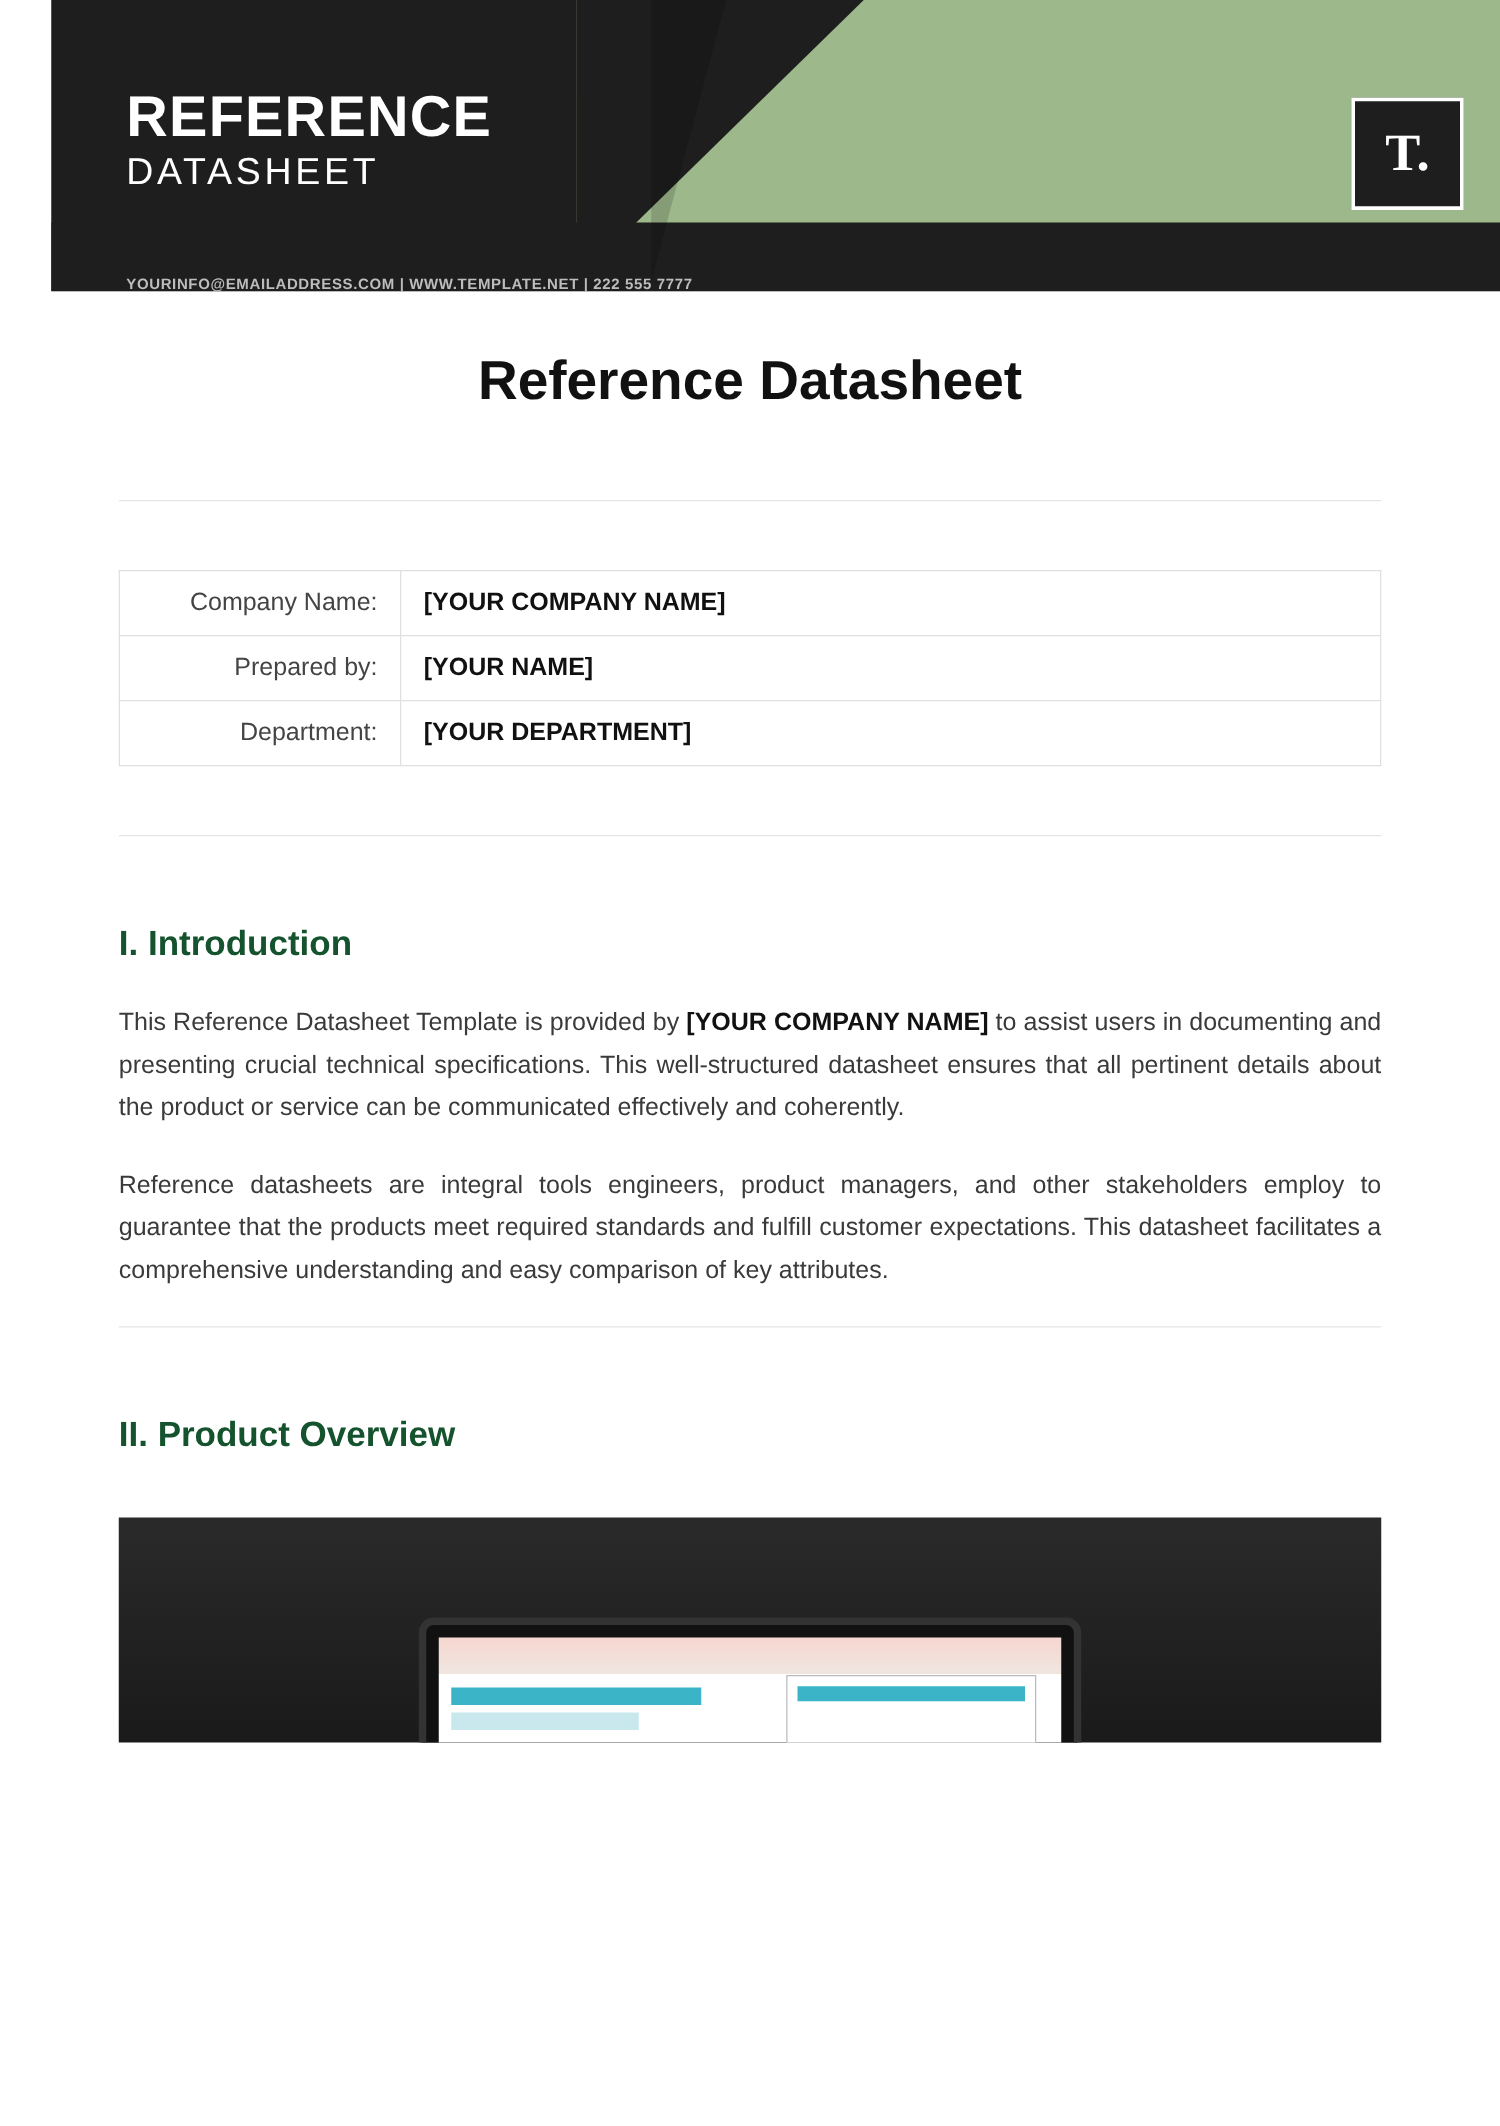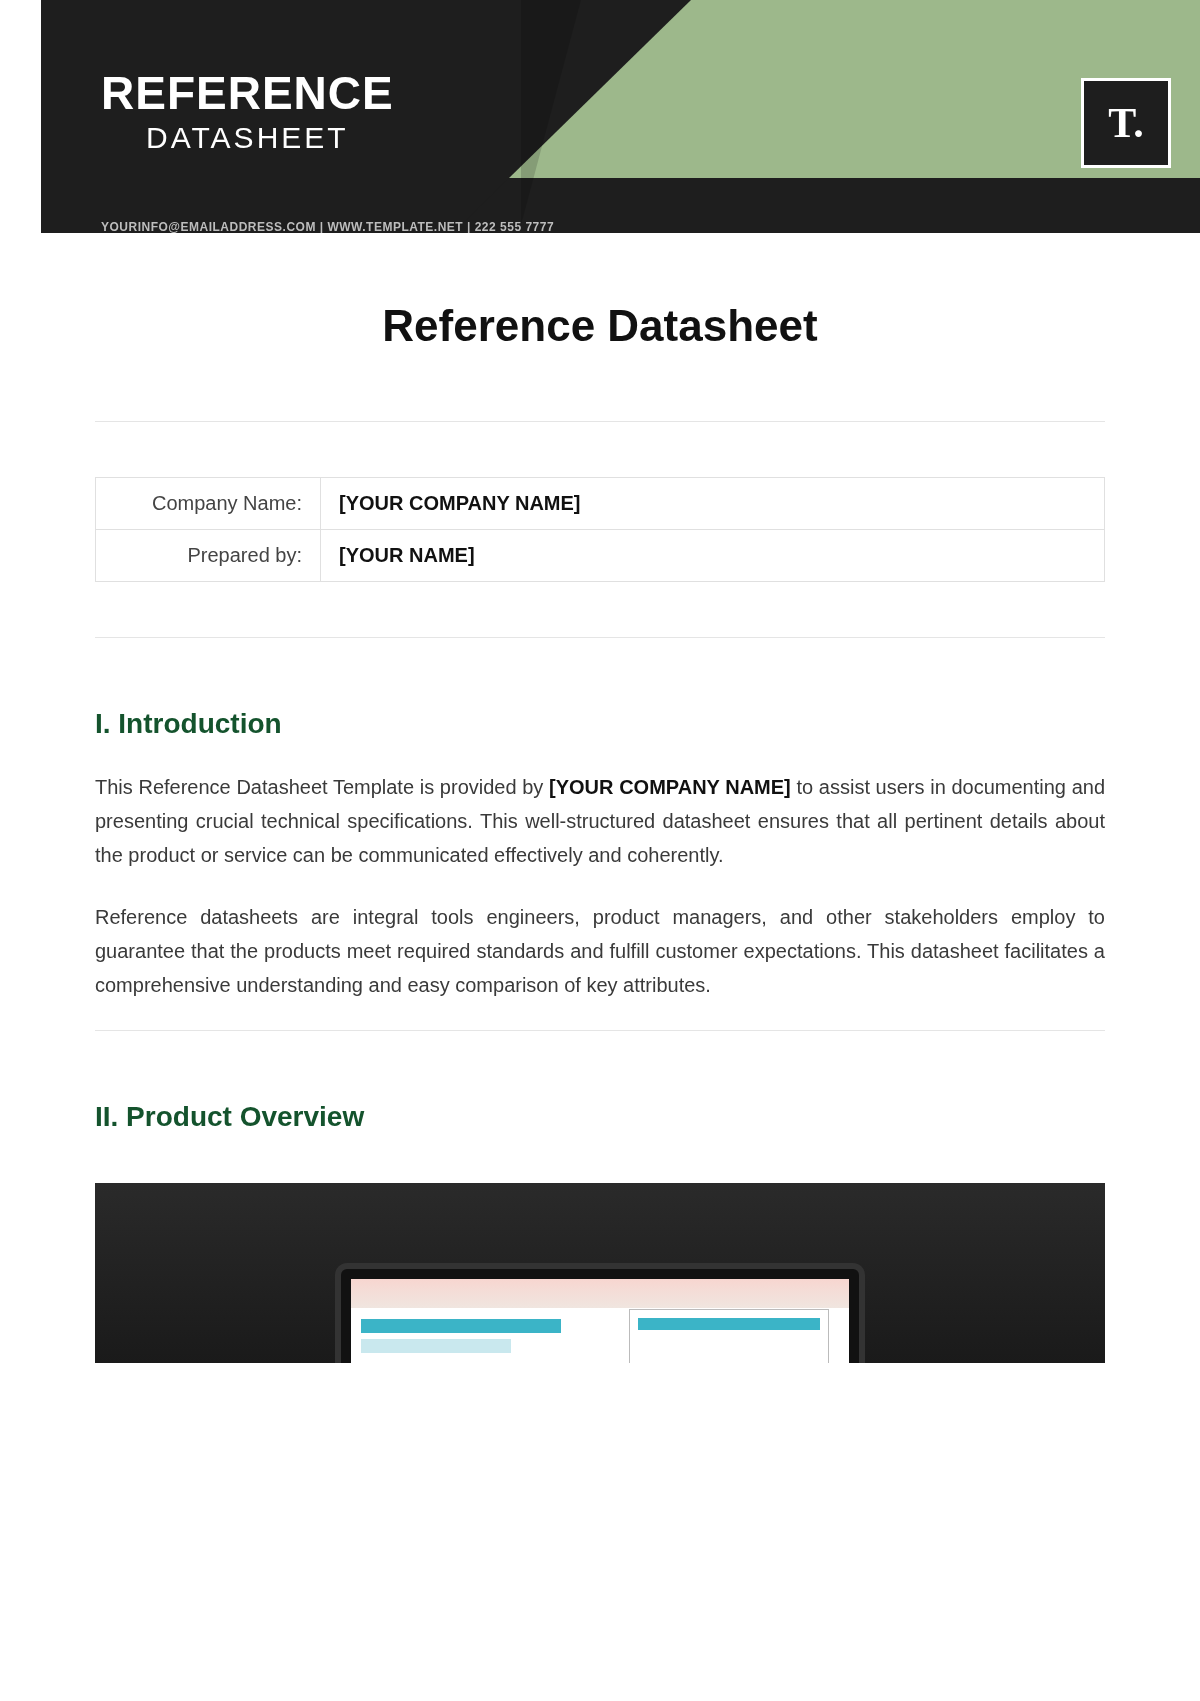--- a/index.html
+++ b/index.html
@@ -65,21 +65,20 @@
     font-weight: 900;
     letter-spacing: 1px;
     line-height: 1;
   }
   .banner-text .line2 {
     font-size: 30px;
     font-weight: 400;
     letter-spacing: 3px;
     line-height: 1.2;
     margin-top: 4px;
-    text-align: center;
   }
   .banner-contact {
     position: absolute;
     top: 220px; left: 60px;
     color: #bdbdbd;
     font-size: 12px;
     letter-spacing: 0.5px;
     z-index: 5;
     font-weight: bold;
   }
@@ -95,21 +94,21 @@
     z-index: 5;
   }
   .logo-box span {
     color: #fff;
     font-size: 42px;
     font-weight: 900;
     font-family: Georgia, serif;
   }
   
   .content {
-    padding: 68px 95px 0 95px;
+    padding: 47px 95px 0 95px;
   }
   .doc-title {
     text-align: center;
     font-size: 44px;
     font-weight: 800;
     color: #111;
     margin-bottom: 70px;
   }
   .hr {
     border: none;
@@ -225,20 +224,24 @@
 
     <table class="info-table">
       <tbody>
         <tr>
           <td class="label">Company Name:</td>
           <td class="value">[YOUR COMPANY NAME]</td>
         </tr>
         <tr>
           <td class="label">Prepared by:</td>
           <td class="value">[YOUR NAME]</td>
+        </tr>
+        <tr>
+          <td class="label">Department:</td>
+          <td class="value">[YOUR DEPARTMENT]</td>
         </tr>
       </tbody>
     </table>
 
     <hr class="hr">
 
     <h2 class="section-head">I. Introduction</h2>
 
     <p class="para">
       <span>This Reference Datasheet Template is provided by </span><span class="bold">[YOUR COMPANY NAME]</span><span> to assist users in documenting and presenting crucial technical specifications. This well-structured datasheet ensures that all pertinent details about the product or service can be communicated effectively and coherently.</span>

